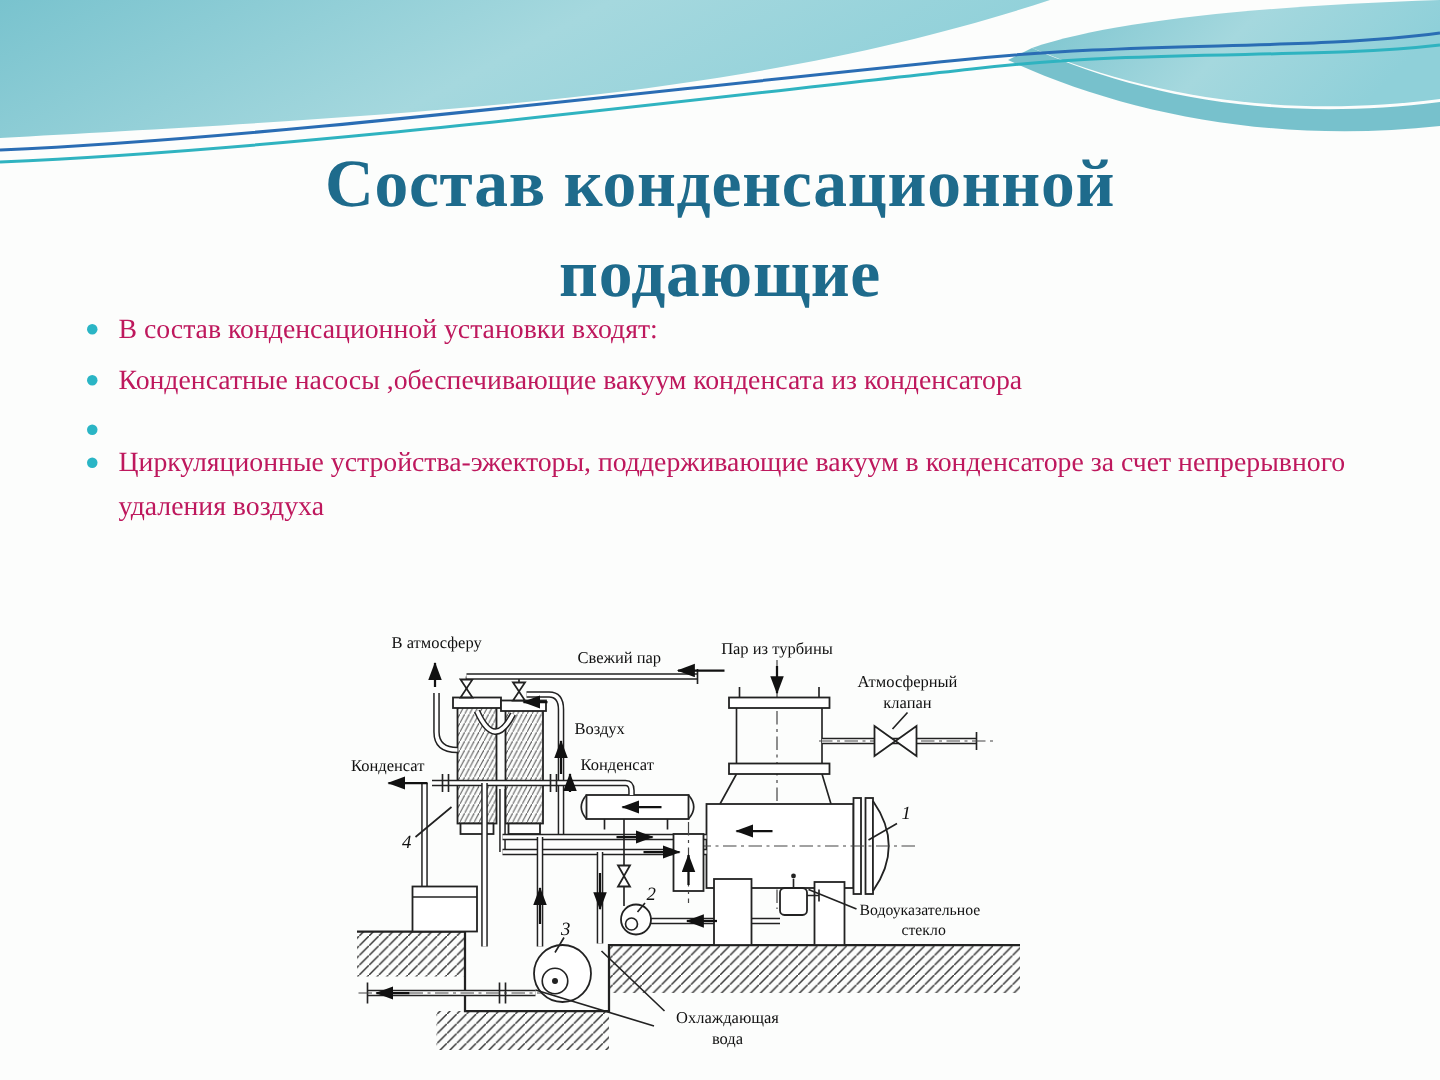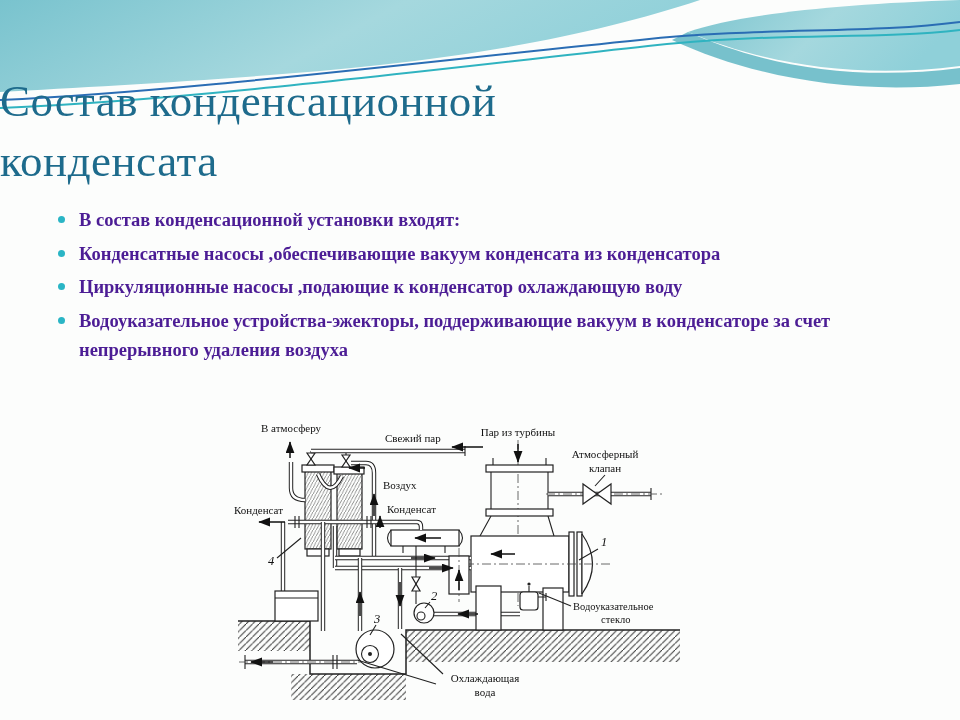--- a/index.html
+++ b/index.html
@@ -1,23 +1,23 @@
 <!DOCTYPE html>
 <html><head>
 <meta charset="utf-8">
 <style>
   html,body{margin:0;padding:0;background:#e8e8e8;}
   .slide{position:relative;width:960px;height:720px;background:#fcfdfc;overflow:hidden;
          font-family:"Liberation Serif",serif;}
   .waves{position:absolute;top:0;left:0;width:960px;height:132px;}
-  .title{position:absolute;top:71px;left:0;width:100%;
-         font-weight:normal;font-size:45px;line-height:1.34;color:#1e6b8c;letter-spacing:.5px;}
+  .title{position:absolute;top:92px;left:0;width:100%;text-align:center;
+         font-weight:bold;font-size:45px;line-height:1.34;color:#1e6b8c;letter-spacing:.5px;}
   .bullets{position:absolute;top:206px;left:58px;width:845px;margin:0;padding:0;list-style:none;}
-  .bullets li{display:flex;gap:14px;margin-bottom:5px;font-size:18.5px;font-weight:bold;
-              color:#4c1d95;line-height:1.55;}
+  .bullets li{display:flex;gap:14px;margin-bottom:5px;font-size:18.5px;font-weight:normal;
+              color:#be185d;line-height:1.55;}
   .dot{flex:0 0 auto;width:7px;height:7px;border-radius:50%;background:#2ab5c5;margin-top:10px;}
   .diagram{position:absolute;left:233px;top:416px;}
   .diagram text{font-family:"Liberation Serif",serif;font-size:11px;fill:#111;}
   .diagram .num{font-style:italic;font-size:12.5px;}
   .diagram .small{font-size:10.5px;}
   .po{stroke:#222;stroke-width:4.4;fill:none}
   .pi{stroke:#fff;stroke-width:2.4;fill:none}
   .ln{stroke:#222;stroke-width:1.1;fill:none}
   .th{stroke:#222;stroke-width:1.5;fill:none}
   .cl{stroke:#444;stroke-width:.8;fill:none;stroke-dasharray:9 3 2 3}
@@ -39,39 +39,38 @@
     </defs>
     <path fill="url(#tg)" d="M0,0 H700 C615,28 515,50 380,65 C250,79 105,86 0,92 Z"></path>
     <path fill="url(#tg)" d="M960,0 V66 C850,80 760,62 688,32 C740,14 840,4 960,0 Z"></path>
     <path fill="#68bac7" opacity="0.9" d="M688,32 C760,64 850,82 960,68 L960,84 C850,96 750,76 672,40 Z"></path>
     <path fill="none" stroke="#2a6db4" stroke-width="2" d="M0,100 C180,92 420,62 640,40 C760,27 870,34 960,22"></path>
     <path fill="none" stroke="#2fb3c0" stroke-width="2" d="M0,108 C190,100 430,70 648,46 C768,32 875,40 960,30"></path>
   </svg>
 
   <div class="title">
     <div>Состав конденсационной</div>
-    <div>конденсата</div>
+    <div>подающие</div>
   </div>
 
   <ul class="bullets">
     <li>
         <span class="dot"></span>
         <span>В состав конденсационной установки входят:</span>
       </li>
     <li>
         <span class="dot"></span>
         <span>Конденсатные насосы ,обеспечивающие вакуум конденсата из конденсатора</span>
       </li>
     <li>
         <span class="dot"></span>
-        <span>Циркуляционные насосы ,подающие к конденсатор охлаждающую воду</span>
-      </li>
-    <li>
-        <span class="dot"></span>
-        <span>Водоуказательное устройства-эжекторы, поддерживающие вакуум в конденсаторе за счет непрерывного удаления воздуха</span>
+      </li>
+    <li>
+        <span class="dot"></span>
+        <span>Циркуляционные устройства-эжекторы, поддерживающие вакуум в конденсаторе за счет непрерывного удаления воздуха</span>
       </li>
   </ul>
 
   <svg class="diagram" width="452" height="296" viewBox="0 0 452 296">
     <defs>
       <marker id="arr" markerWidth="9" markerHeight="7" refX="7.5" refY="3" orient="auto">
         <path d="M0,0 L8,3 L0,6 Z" fill="#111"></path>
       </marker>
       <pattern id="hc" width="3.2" height="6" patternUnits="userSpaceOnUse">
         <path d="M0,6 L3.2,0" stroke="#666" stroke-width="0.75"></path>

